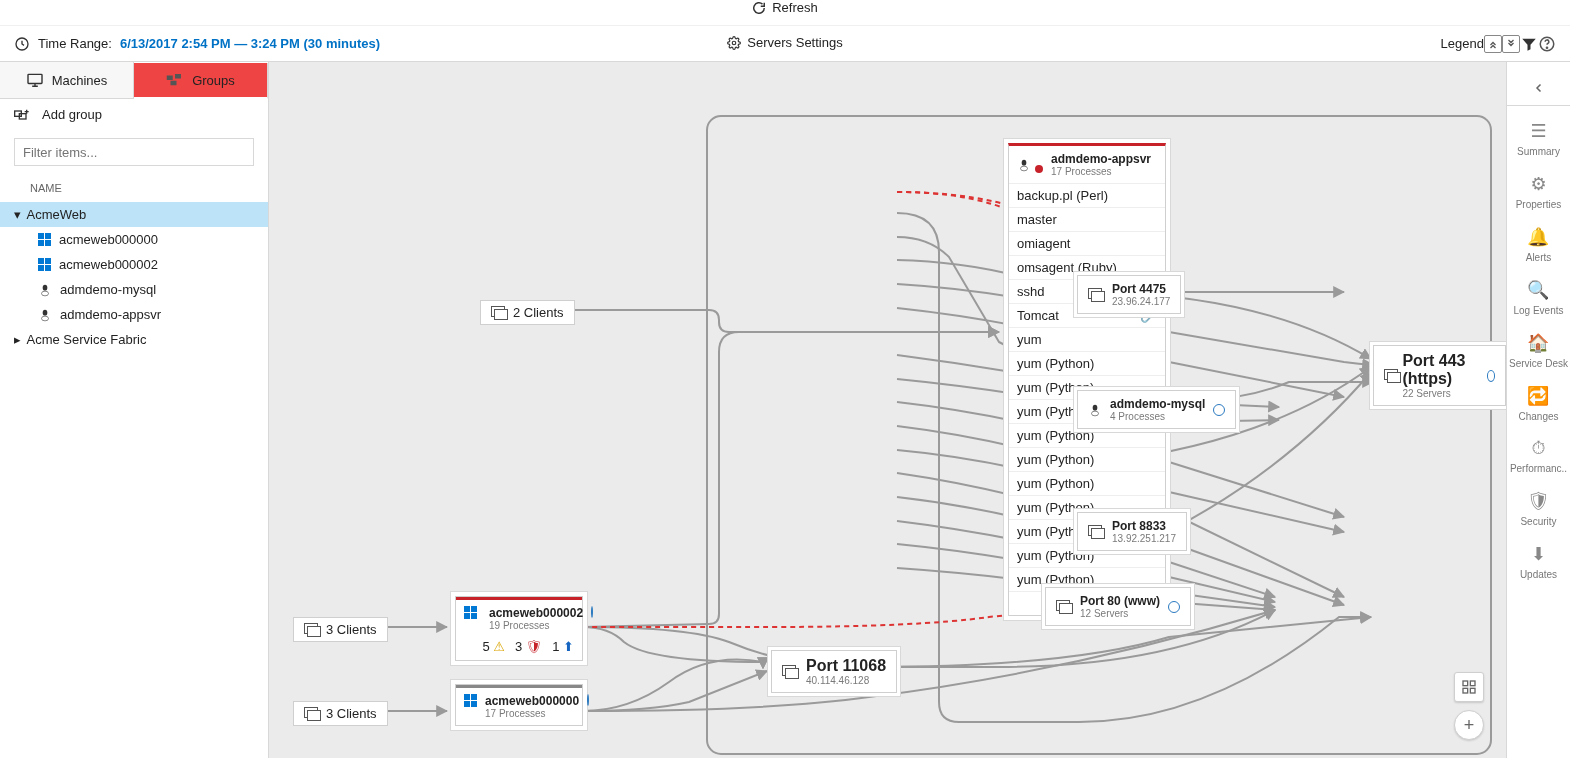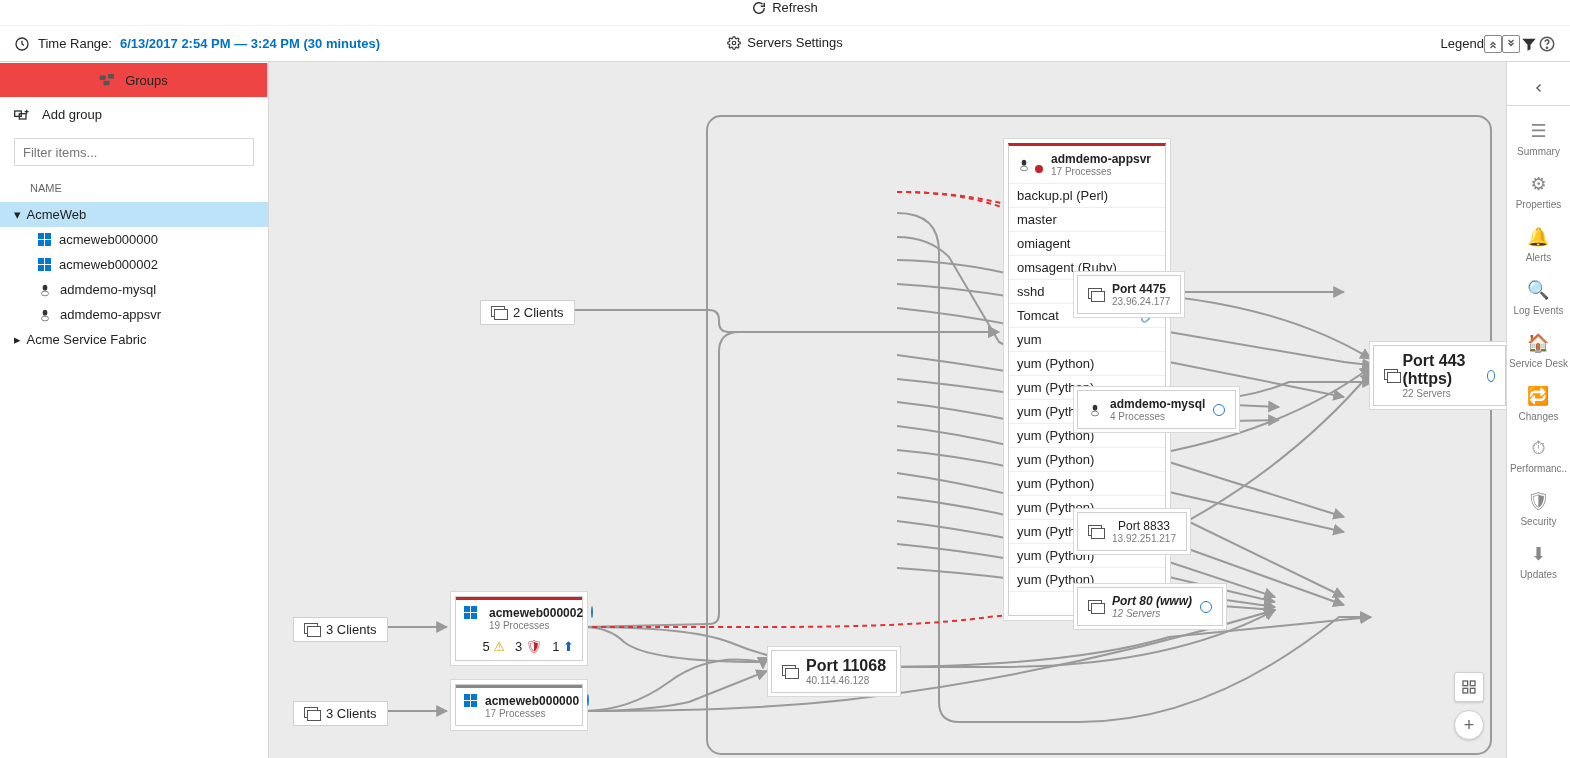--- a/index.html
+++ b/index.html
@@ -119,20 +119,27 @@
         <path d="M9.5 9a2.5 2.5 0 1 1 3.5 2.3c-.9.4-1 1-1 1.7"></path>
         <circle cx="12" cy="17" r=".8" fill="#555"></circle>
       </svg>
   </div>
 </div>
 
 <div class="layout">
 
   <div class="side">
     <div class="tabs">
+      <div class="tab">
+        <svg width="18" height="14" viewBox="0 0 24 20" fill="none" stroke="#333" stroke-width="2">
+            <rect x="2" y="2" width="20" height="13" rx="1"></rect>
+            <path d="M8 19h8M12 15v4"></path>
+          </svg>
+        <span>Machines</span>
+      </div>
       <div class="tab active">
         <svg width="18" height="14" viewBox="0 0 24 18" fill="#555">
             <rect x="1" y="3" width="8" height="6"></rect>
             <rect x="12" y="1" width="8" height="6"></rect>
             <rect x="6" y="10" width="8" height="6"></rect>
           </svg>
         <span>Groups</span>
       </div>
     </div>
     <div class="addrow">
@@ -390,25 +397,25 @@
         </svg>
       <div>
           <div style="font-weight:600;font-size:12px;">admdemo-mysql</div>
           <div class="sub">4 Processes</div>
         </div>
       <span class="globe"></span>
     </div>
     <div class="smallnode" style="left:808px;top:450px;">
       <span class="stack-ic"></span>
       <div>
-          <div style="font-weight:400;font-size:12px;text-align:center;">Port 8833</div>
+          <div style="font-weight:700;font-size:12px;">Port 8833</div>
           <div class="sub">13.92.251.217</div>
         </div>
     </div>
-    <div class="smallnode" style="left:808px;top:525px;font-style:italic;">
+    <div class="smallnode" style="left:776px;top:525px;">
       <span class="stack-ic"></span>
       <div>
           <div style="font-weight:600;font-size:12px;">Port 80 (www)</div>
           <div class="sub">12 Servers</div>
         </div>
       <span class="globe"></span>
     </div>
     <div class="smallnode" style="left:502px;top:588px;">
       <span class="stack-ic"></span>
       <div>

